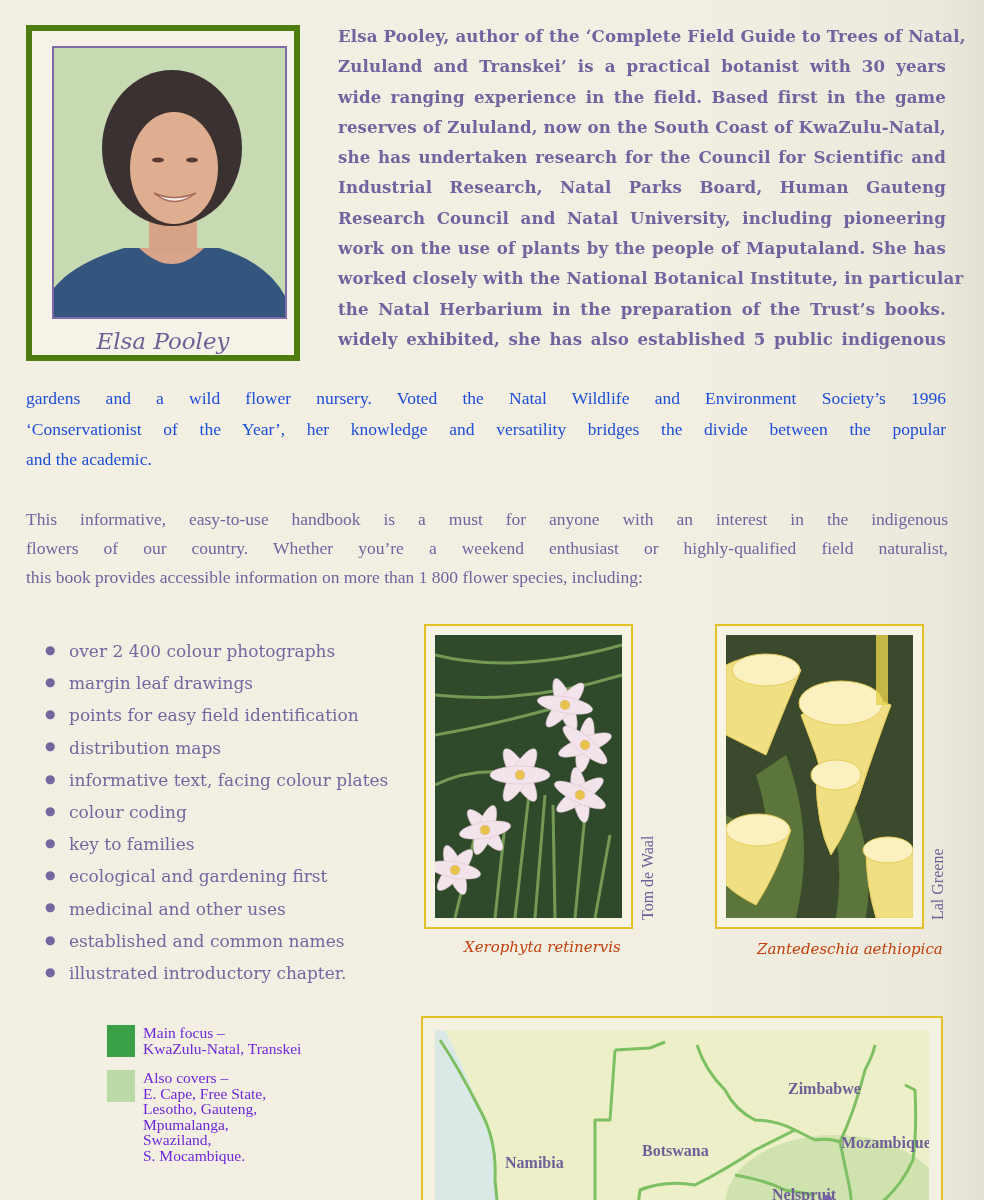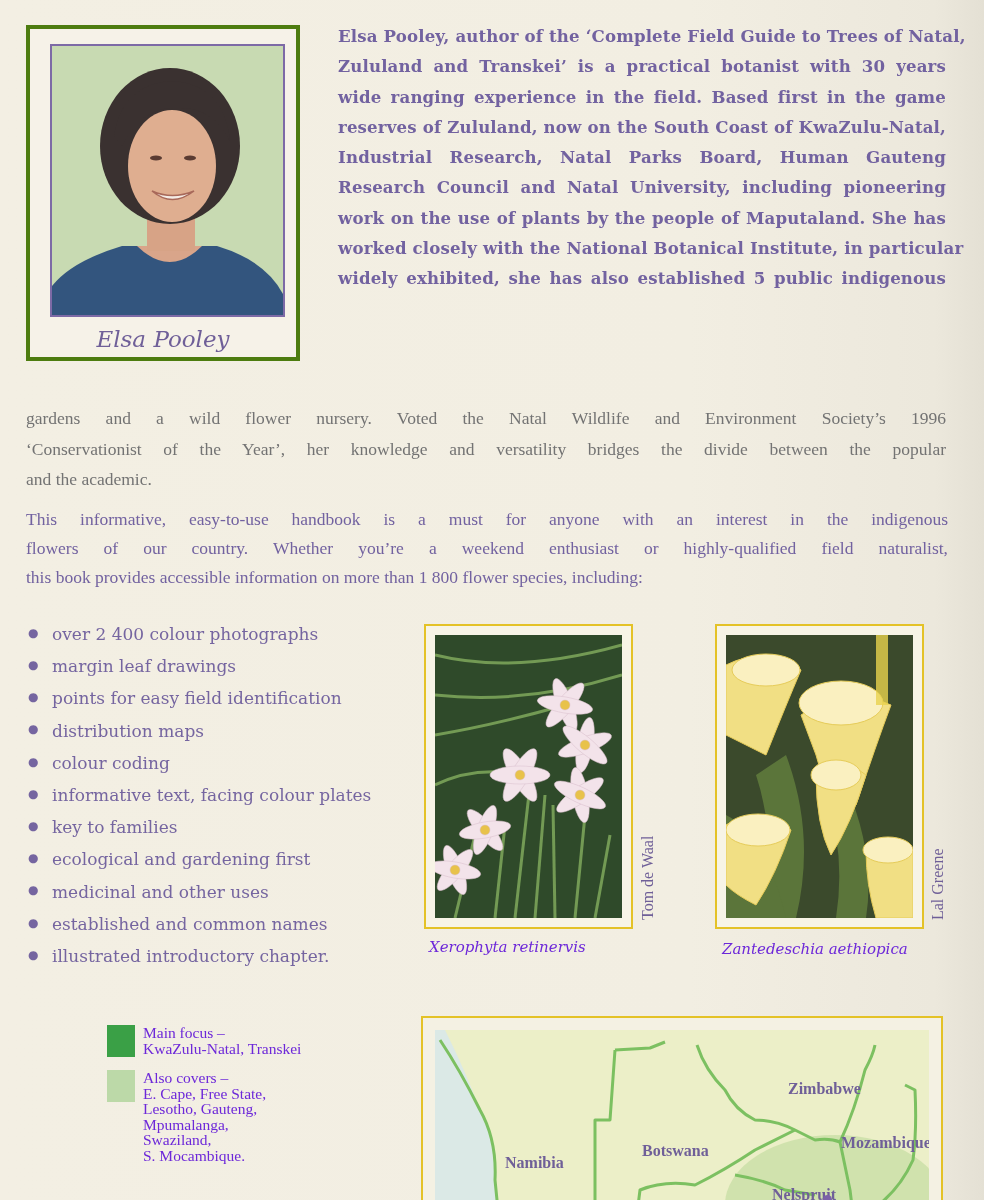--- a/index.html
+++ b/index.html
@@ -7,64 +7,64 @@
     width:984px; height:1200px; overflow:hidden; position:relative;
     background: linear-gradient(90deg,#f3efe3 0%, #f2eee2 70%, #ece8dc 95%, #e4e0d4 100%);
     font-family: "DejaVu Serif", "Liberation Serif", serif;
     color:#6f5f98;
   }
   .abs { position:absolute; }
 
   
   .portrait-frame {
     left:26px; top:25px; width:274px; height:336px;
-    border:4px solid #4d7c0f; box-sizing:border-box; background:#f6f2e8;
+    border:6px solid #4d7c0f; box-sizing:border-box; background:#f6f2e8;
   }
   .portrait-inner {
     position:absolute; left:20px; top:15px; width:235px; height:273px;
     border:2px solid #7d6aa6; box-sizing:border-box; overflow:hidden;
     background:#c9dcb4;
   }
   .portrait-caption {
     position:absolute; left:0; right:0; top:297px; text-align:center;
     font-style:italic; font-size:23px; color:#6f5f98;
   }
 
   
   .bio-top {
     left:338px; top:21px; width:608px;
     font-size:16.6px; line-height:30.3px; text-align:justify; font-weight:bold;
     color:#7262a0; letter-spacing:0.15px;
   }
   .bio-line { display:block; text-align:justify; text-align-last:justify; white-space:nowrap; }
   .bio-bottom {
-    left:26px; top:403px; width:920px;
-    font-family:"Liberation Serif", serif; font-size:17.5px; line-height:30.5px; color:#737373;
+    left:26px; top:383px; width:920px;
+    font-family:"Liberation Serif", serif; font-size:17.5px; line-height:30.5px; color:#1d4ed8;
   }
   .wide-line { display:block; text-align-last:justify; text-align:justify; }
   .last-line { display:block; }
 
   .intro {
     left:26px; top:505px; width:922px;
     font-family:"Liberation Serif", serif; font-size:17.5px; line-height:29px; color:#7262a0;
   }
 
   
-  .features { left:28px; top:619px; list-style:none; margin:0; padding:0; }
+  .features { left:28px; top:619px; list-style:none; margin:17px; padding:0; }
   .features li {
     font-size:17px; line-height:31.4px; color:#7565a0; white-space:nowrap;
   }
   .features li .bullet { display:inline-block; width:24px; font-size:12px; vertical-align:middle; position:relative; top:-2px; }
 
   
   .photo-frame {
     border:2px solid #e4c227; background:#f7f4e6; box-sizing:border-box;
   }
   .photo { position:absolute; overflow:hidden; }
-  .photo-caption { font-style:italic; font-size:15px; color:#6d28d9; white-space:nowrap; }
+  .photo-caption { font-style:italic; font-size:15px; color:#c2410c; white-space:nowrap;margin-left:35px; }
   .credit {
     font-family:"Liberation Serif", serif; font-size:16px; color:#6f5f98; white-space:nowrap;
     transform:rotate(-90deg); transform-origin:left top;
   }
 
   
   .legend-swatch { width:28px; height:32px; }
   .legend-text {
     font-family:"Liberation Serif", serif; font-size:15.5px; line-height:15.5px; color:#6d28d9;
   }
@@ -109,46 +109,48 @@
     </svg>
   </div>
   <div class="portrait-caption">Elsa Pooley</div>
 </div>
 
 <div class="abs bio-top">
   <span class="bio-line">Elsa Pooley, author of the ‘Complete Field Guide to Trees of Natal,</span>
   <span class="bio-line">Zululand and Transkei’ is a practical botanist with 30 years</span>
   <span class="bio-line">wide ranging experience in the field. Based first in the game</span>
   <span class="bio-line">reserves of Zululand, now on the South Coast of KwaZulu-Natal,</span>
+  <span class="bio-line">she has undertaken research for the Council for Scientific and</span>
   <span class="bio-line">Industrial Research, Natal Parks Board, Human Gauteng</span>
   <span class="bio-line">Research Council and Natal University, including pioneering</span>
   <span class="bio-line">work on the use of plants by the people of Maputaland. She has</span>
   <span class="bio-line">worked closely with the National Botanical Institute, in particular</span>
+  <span class="bio-line">the Natal Herbarium in the preparation of the Trust’s books.</span>
   <span class="bio-line">widely exhibited, she has also established 5 public indigenous</span>
 </div>
 
 <div class="abs bio-bottom">
   <span class="wide-line">gardens and  a wild flower nursery. Voted the Natal Wildlife and Environment Society’s 1996</span>
   <span class="wide-line">‘Conservationist  of the Year’, her knowledge and versatility bridges the divide between the popular</span>
   <span class="last-line">and the academic.</span>
 </div>
 
 <div class="abs intro">
   <span class="wide-line">This informative, easy-to-use handbook is a must for anyone with an interest in the indigenous</span>
   <span class="wide-line">flowers of our country. Whether you’re a weekend enthusiast or highly-qualified field naturalist,</span>
   <span class="last-line">this book provides accessible information on more than 1 800 flower species, including:</span>
 </div>
 
 <ul class="abs features">
   <li><span class="bullet">●</span><span>over 2 400 colour photographs</span></li>
   <li><span class="bullet">●</span><span>margin leaf drawings</span></li>
   <li><span class="bullet">●</span><span>points for easy field identification</span></li>
   <li><span class="bullet">●</span><span>distribution maps</span></li>
+  <li><span class="bullet">●</span><span>informative text, facing colour plates</span></li>
   <li><span class="bullet">●</span><span>colour coding</span></li>
-  <li><span class="bullet">●</span><span>informative text, facing colour plates</span></li>
   <li><span class="bullet">●</span><span>key to families</span></li>
   <li><span class="bullet">●</span><span>ecological and gardening first</span></li>
   <li><span class="bullet">●</span><span>medicinal and other uses</span></li>
   <li><span class="bullet">●</span><span>established and common names</span></li>
   <li><span class="bullet">●</span><span>illustrated introductory chapter.</span></li>
 </ul>
 
 <div class="abs photo-frame" style="left:424px; top:624px; width:209px; height:305px;">
   <div class="photo" style="left:9px; top:9px; width:187px; height:283px;">
     <svg width="187" height="283" viewBox="0 0 187 283">

